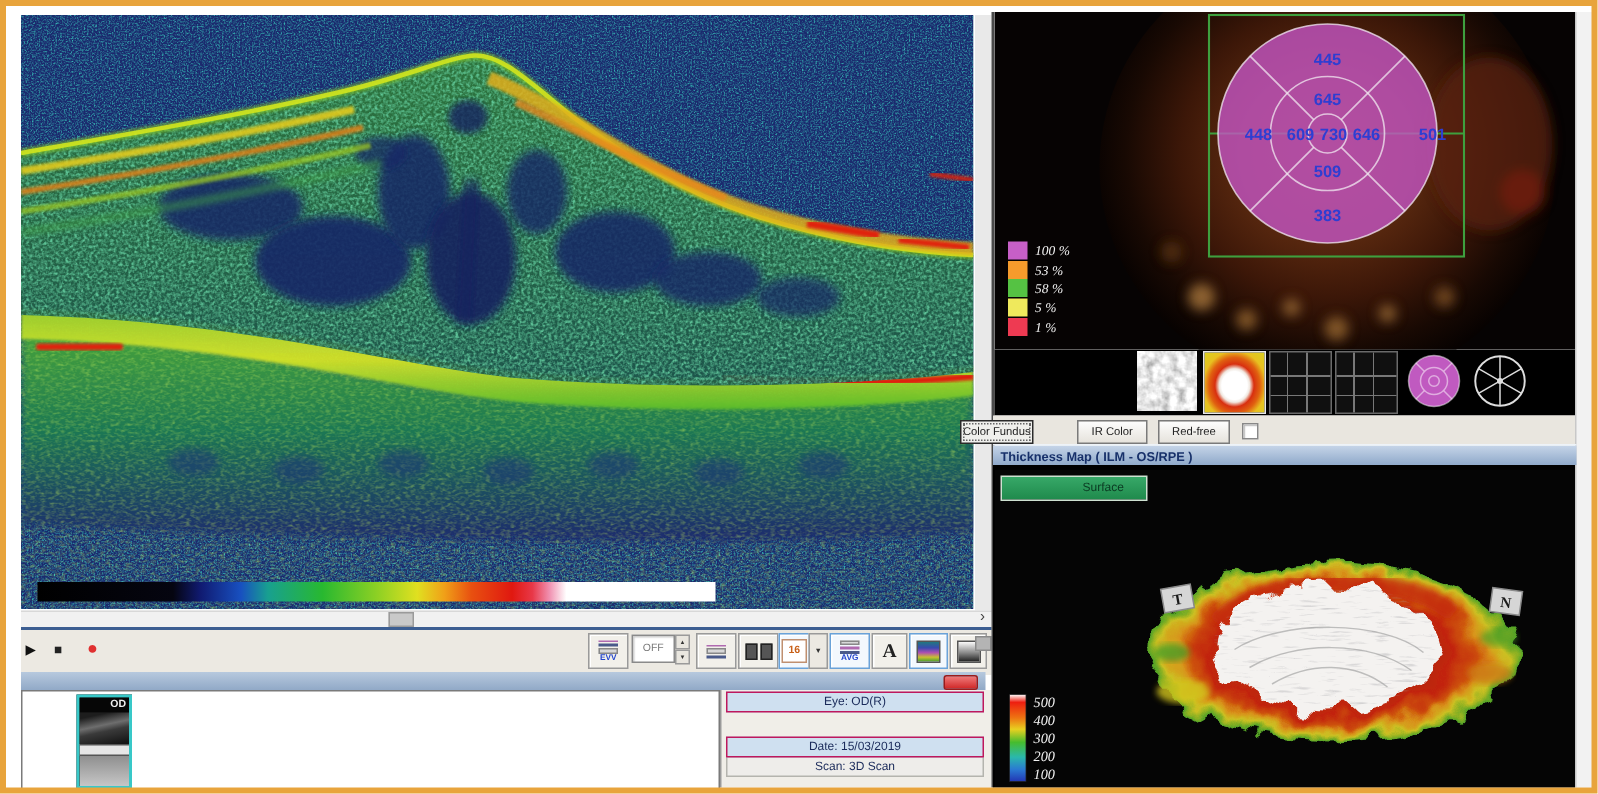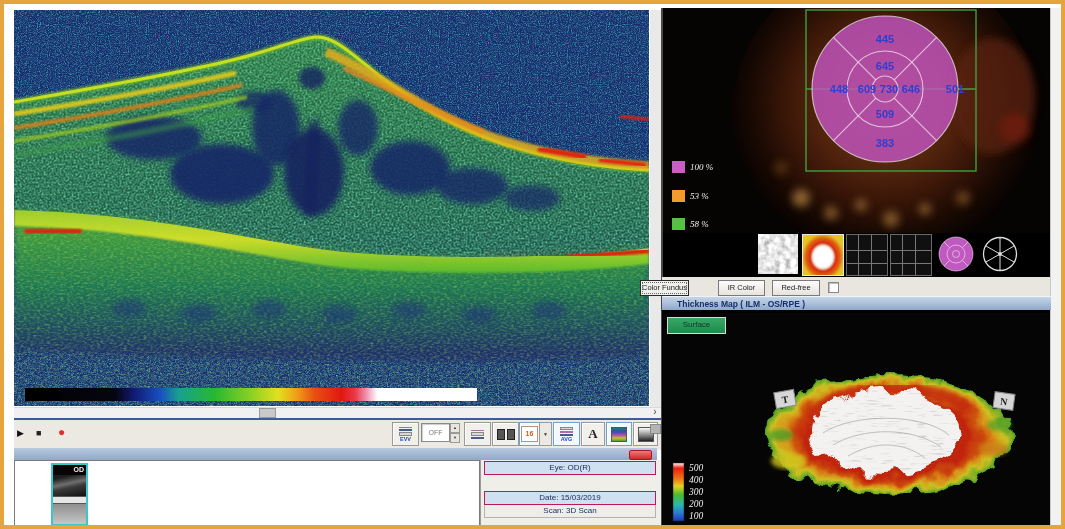--- a/index.html
+++ b/index.html
@@ -42,26 +42,26 @@
   .gridthumb{background-color:#101010;border:1px solid #6a6a6a;
      background-image:linear-gradient(90deg,transparent 0 11px,#787878 11px 12px,transparent 12px 24px,#787878 24px 25px,transparent 25px),
                       linear-gradient(0deg,transparent 0 11px,#787878 11px 12px,transparent 12px 24px,#787878 24px 25px,transparent 25px);}
   .cmapthumb{border:1px solid #e8e8e8;background:radial-gradient(ellipse at 50% 55%, #ffffff 0 30%, #f0e8e0 36%, #d83010 46%, #e06010 60%, #e8c020 74%, #d8d020 100%);}
   .tabstrip{left:662px;top:277px;width:388px;height:19px;background:#e9e6df;}
   .ftab{position:absolute;top:280px;height:14px;background:linear-gradient(180deg,#fdfdfd,#e6e3dc);
         border:1px solid #7a7a7a;font-size:7.5px;color:#222;text-align:center;line-height:13px;}
   .ftab.sel{border:1px solid #2a2a2a;outline:1px dotted #666;outline-offset:-3px;background:#efefec;}
   .fcheck{left:828px;top:282px;width:9px;height:9px;background:#fff;border:1px solid #888;box-shadow:inset 1px 1px 1px #bbb;}
   .thdr{left:662px;top:296px;width:389px;height:14px;background:linear-gradient(180deg,#c6d5e8,#8fa9ca);
-        border-top:1px solid #eef3f8;font-size:8.5px;font-weight:bold;color:#17306a;line-height:14px;padding-left:15px;box-sizing:border-box;}
+        border-top:1px solid #eef3f8;font-size:8.5px;font-weight:bold;color:#17306a;line-height:14px;padding-left:5px;box-sizing:border-box;}
   .blackfill{left:662px;top:310px;width:388px;height:215px;background:#000;}
   .surfacebtn{left:667px;top:317px;width:57px;height:15px;background:linear-gradient(180deg,#37a868,#1f8a4c);
-        border:1px solid #cfe2d2;color:#0b3a22;font-size:8px;text-align:center;line-height:14px;}
+        border:1px solid #cfe2d2;color:#0b3a22;font-size:8px;text-align:center;line-height:14px;padding-left:39px;}
   
-  .legend{left:672px;top:161px;display:flex;flex-direction:column;gap:16px;}
+  .legend{left:672px;top:161px;display:flex;flex-direction:column;gap:0px;}
   .lrow{display:flex;align-items:center;height:12.6px;}
   .lsw{width:13px;height:12px;margin-right:5px;}
   .llab{font-family:"Liberation Serif",serif;font-style:italic;font-size:9px;color:#f2f2f2;}
   .spinbox{position:absolute;top:423px;height:19px;display:flex;}
   .spintxt{width:27px;background:#fff;border:1px solid #8a8a8a;box-shadow:inset 1px 1px 1px #ccc;
            color:#7a7a7a;font-size:7px;text-align:center;line-height:18px;}
   .spincol{width:10px;display:flex;flex-direction:column;}
   .spincol span{flex:1;background:#e9e6df;border:1px solid #9a9a9a;font-size:4px;line-height:8px;text-align:center;color:#333;}
   .swatch16{width:15px;height:14px;background:#fff;border:1px solid #c09070;color:#c86018;font-size:7px;font-weight:bold;line-height:13px;text-align:center;}
   .drop{position:absolute;top:422px;width:11px;height:22px;background:#ece9e2;border:1px solid #9a9a9a;font-size:5px;color:#333;text-align:center;line-height:22px;}

